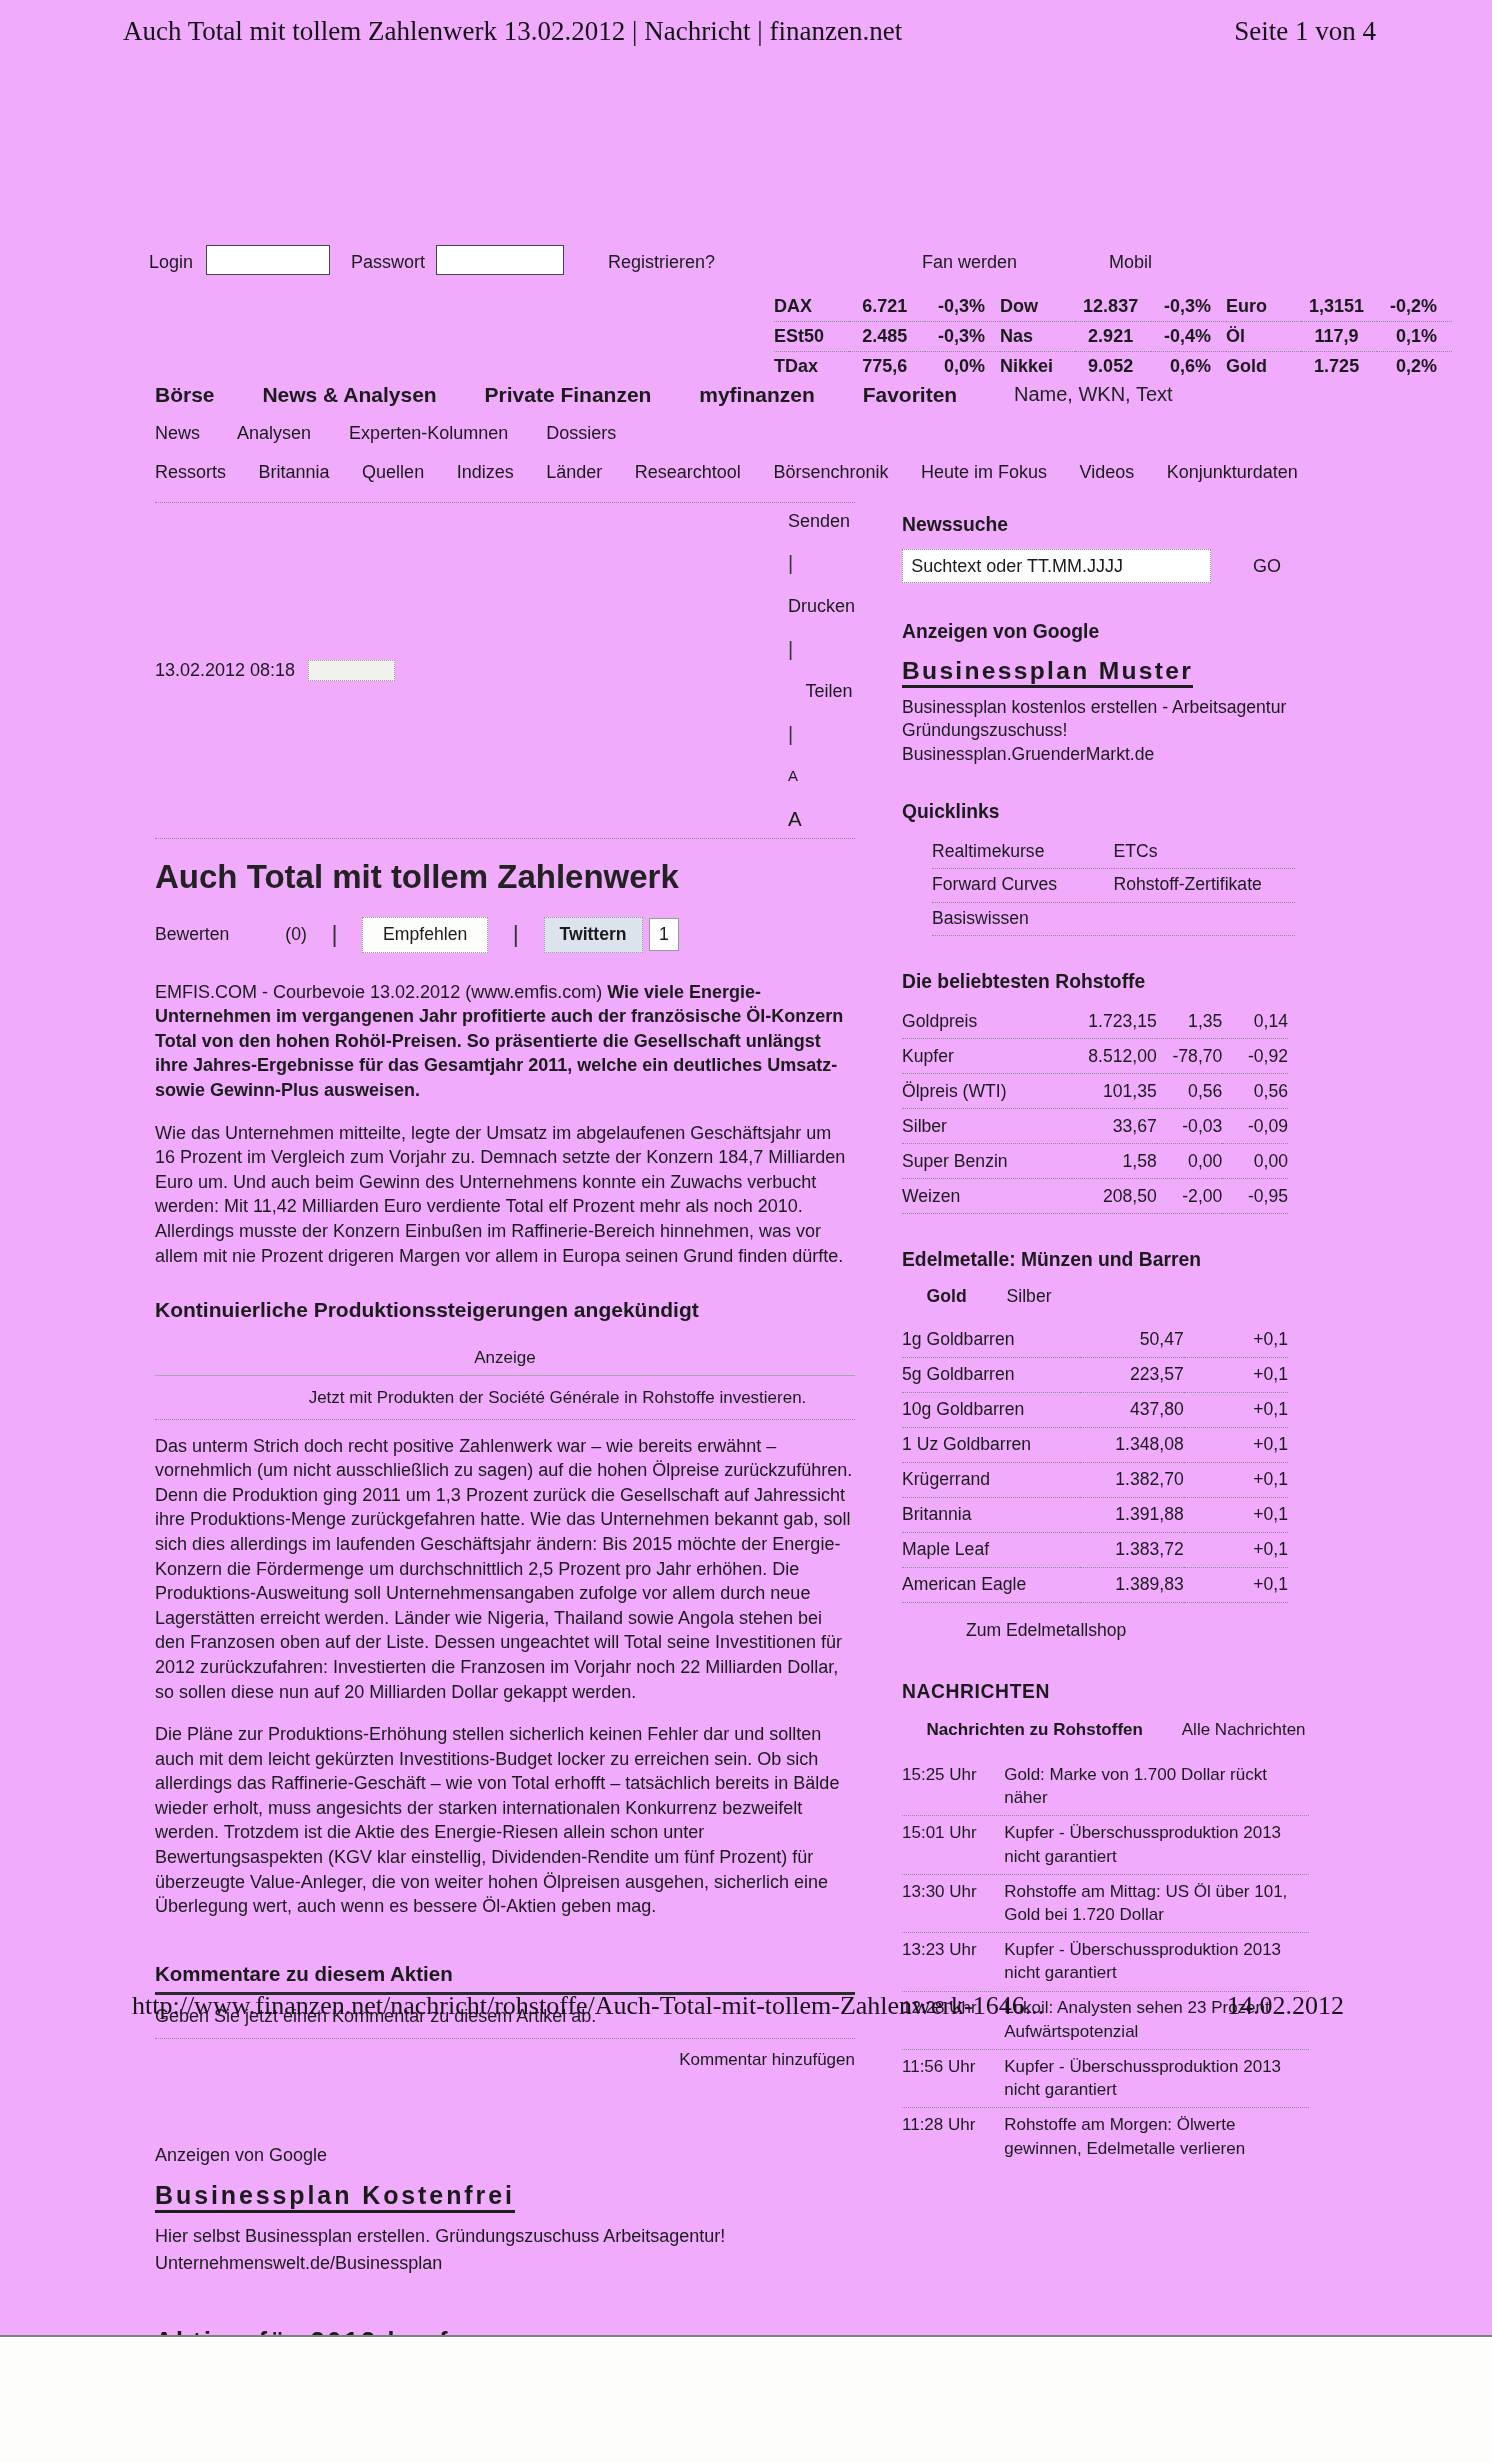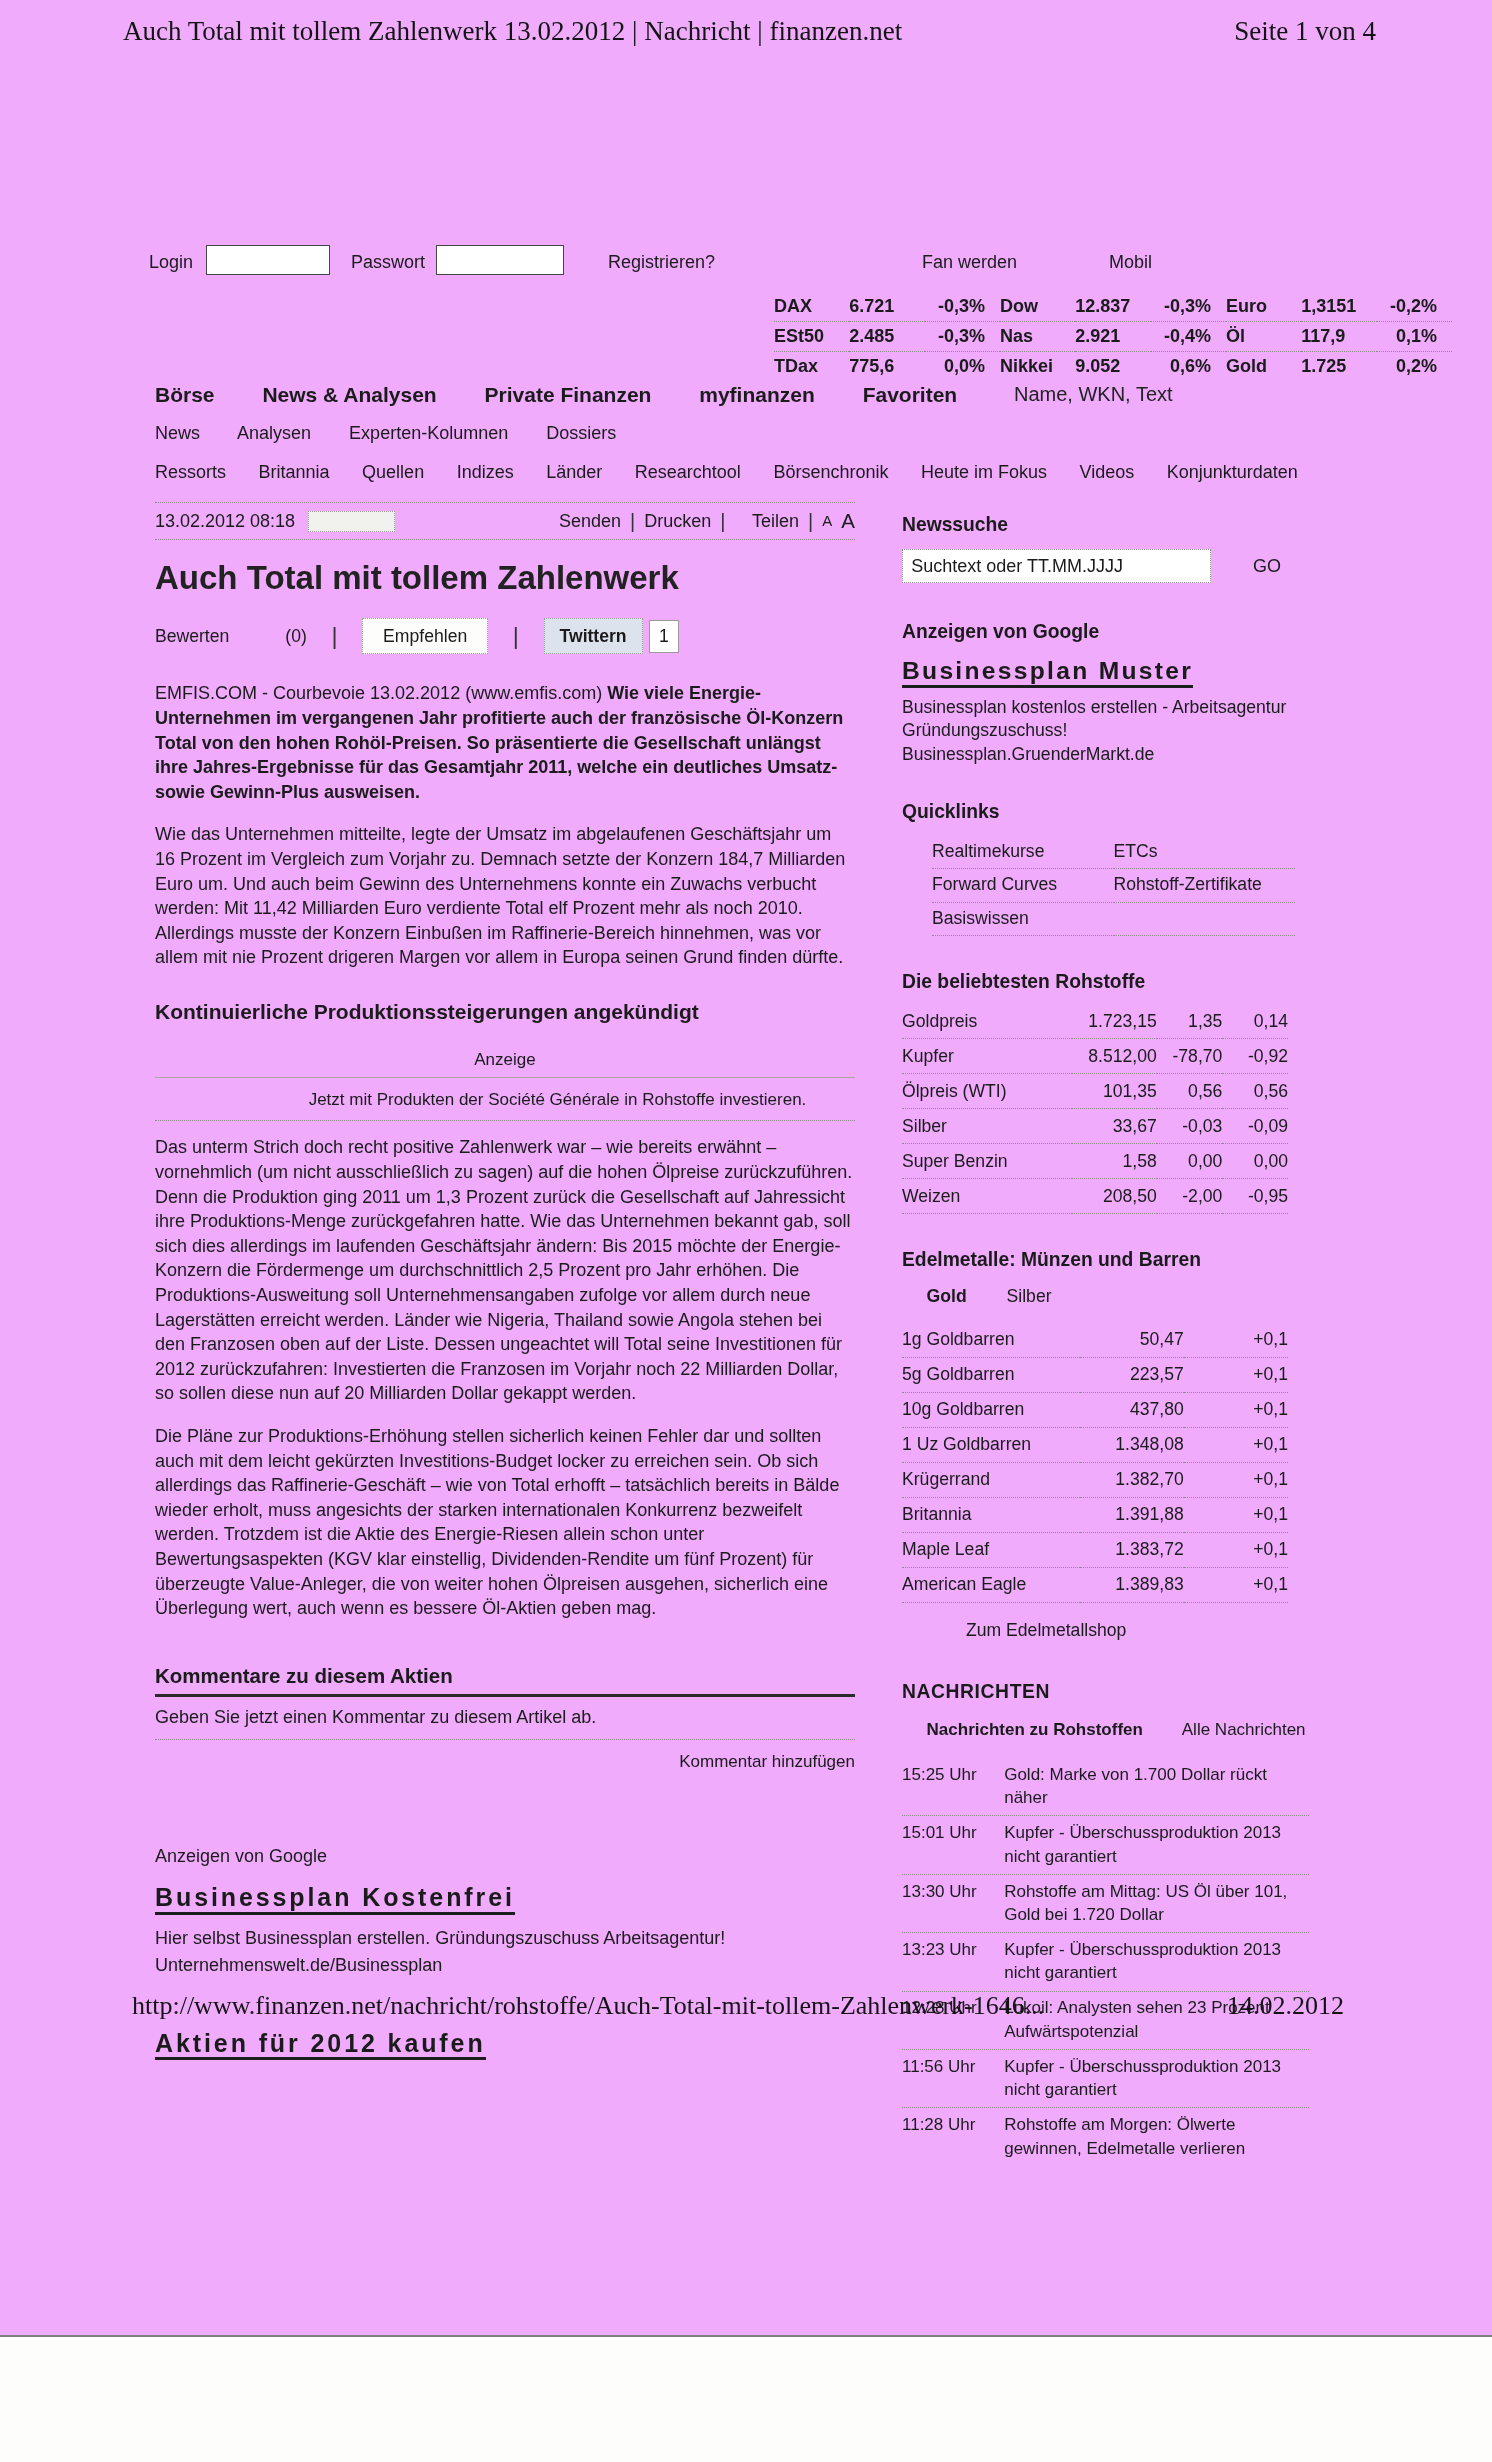--- a/index.html
+++ b/index.html
@@ -20,38 +20,38 @@
   
   .topbar{position:absolute;left:0;top:245px;width:1493px;height:41px;font-size:18px;}
   .tb-item{position:absolute;top:7px;white-space:nowrap;}
   .tb-input{position:absolute;top:0;height:30px;background:#fff;border:1.8px solid #454545;box-sizing:border-box;font-size:17.6px;padding:0 5.9px;font-family:"Liberation Sans",sans-serif;}
 
   
   .ticker{position:absolute;left:774px;top:292px;width:678px;border-collapse:collapse;table-layout:fixed;}
   .ticker td{font-size:18px;font-weight:bold;padding:4.1px 0;white-space:nowrap;}
   .ticker tr.sep td{border-bottom:1.8px dotted #8d8d8d;}
   td.t-name{text-align:left;}
-  td.t-val{text-align:left;padding-right:4.7px;}
+  td.t-val{text-align:center;padding-right:4.7px;}
   td.t-chg{text-align:right;padding-right:15px;}
 
   
   .nav-main{position:absolute;left:155px;top:383px;width:1188px;font-size:21px;font-weight:bold;white-space:nowrap;}
   .nav-main .nv{margin-right:42px;}
   .nav-search{position:absolute;left:859px;top:0;font-weight:normal;font-size:20px;color:#222;}
   .nav-sub{position:absolute;left:155px;top:423px;font-size:18px;white-space:nowrap;}
   .nav-sub .nv{margin-right:33px;}
   .nav-ressorts{position:absolute;left:155px;top:462px;font-size:18px;white-space:nowrap;}
   .nav-ressorts .nv{margin-right:27.5px;}
 
   
   .main-col{position:absolute;left:155px;top:502px;width:700px;font-size:18px;line-height:24.6px;}
   .meta-bar{display:flex;align-items:center;border-top:1.8px dotted #8d8d8d;border-bottom:1.8px dotted #8d8d8d;
     padding:5.9px 0;font-size:18px;}
   .meta-adbox{display:inline-block;width:85px;height:19px;border:1.2px dotted #9a9a9a;background:#f1f1ee;margin-left:13px;vertical-align:middle;}
-  .meta-actions{margin-left:auto;display:flex;align-items:flex-start;gap:9px;}
+  .meta-actions{margin-left:auto;display:flex;align-items:flex-start;gap:18px;flex-direction:column;}
   .meta-sep{color:#333;font-size:20px;}
   .a-small{font-size:15px;}
   .a-big{font-size:20.5px;}
   .article-title{margin-top:20px;font-size:33px;font-weight:bold;line-height:36px;color:#222;}
   .social-row{margin-top:14px;display:flex;align-items:center;font-size:17.6px;}
   .social-count{margin-left:56px;}
   .social-sep{margin:0 24.6px;font-size:23.4px;color:#333;}
   .btn-box{border:1.8px dotted #9a9a9a;padding:4.7px 20px;background:#fdfdfc;}
   .btn-tweet{border:1.8px dotted #9a9a9a;background:#dde3ed;font-weight:bold;padding:4.7px 15px;}
   .tweet-count{border:1.8px solid #9a9a9a;background:#fff;padding:3.5px 9.4px;margin-left:5.9px;}

